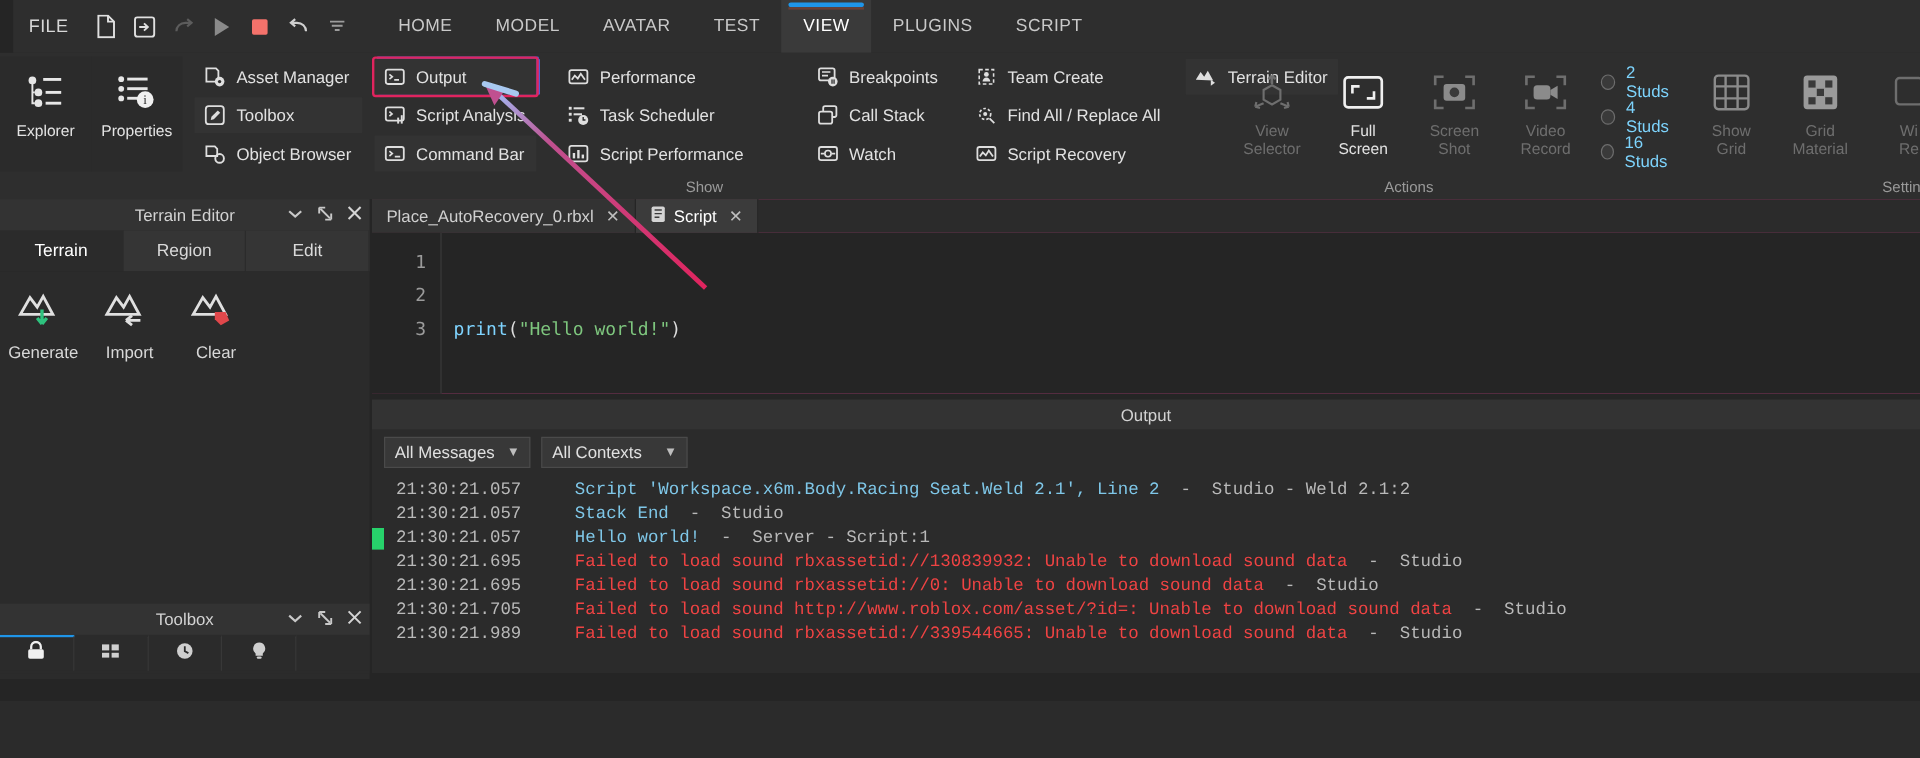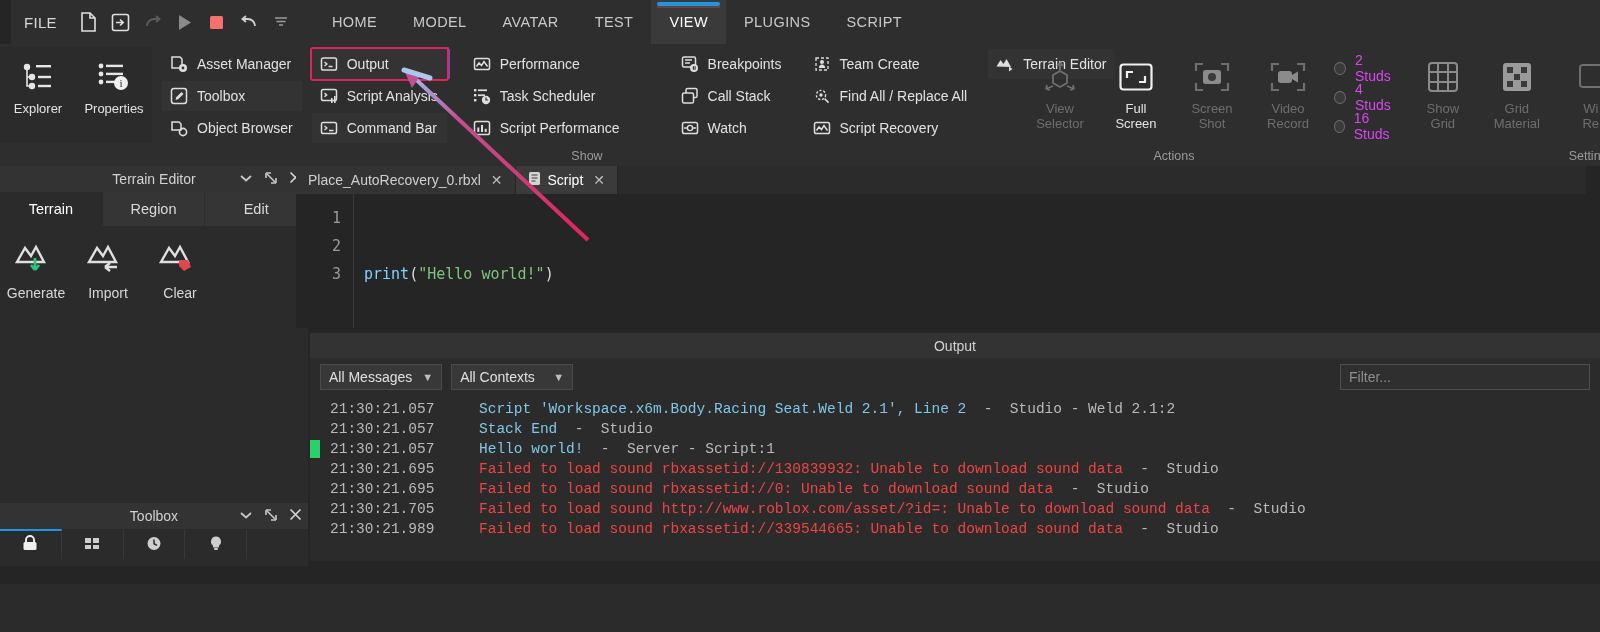--- a/index.html
+++ b/index.html
@@ -83,21 +83,21 @@
     box-shadow: 2px -2px 0 0 #4f5fd0, 3px 0 0 0 #4f5fd0;
   }
 
   
   .radio-col { display: flex; flex-direction: column; gap: 5px; padding-top: 9px; }
   .radio-row { display: flex; align-items: center; gap: 9px; height: 24px; padding: 0 8px; }
   .radio-dot {
     width: 13px; height: 13px; border-radius: 50%;
     border: 1px solid #6d6d6d; background: #3a3a3a;
   }
-  .radio-row span { font-size: 14px; color: #d946ef; }
+  .radio-row span { font-size: 14px; color: #7dd3fc; }
 
   
   .leftdock {
     position: absolute; left: 0; top: 166px; width: 308px; height: 400px;
     background: #2b2b2b;
   }
   .panel-title {
     height: 26px; background: #333333; display: flex; align-items: center;
     justify-content: center; position: relative; font-size: 14px; color: #d2d2d2;
   }
@@ -125,21 +125,21 @@
   }
   .tbx-tabs { display: flex; height: 30px; background: #2b2b2b; }
   .tbx-tab {
     flex: 1; display: flex; align-items: center; justify-content: center;
     border-top: 2px solid transparent; border-right: 1px solid #383838;
   }
   .tbx-tab.active { border-top-color: #1f95e8; background: #2b2b2b; }
 
   
   .editor-area {
-    position: absolute; left: 296px; top: 166px; width: 1290px; height: 162px;
+    position: absolute; left: 310px; top: 166px; width: 1290px; height: 162px;
     background: #ec4899;
   }
   .doc-tabs { display: flex; height: 28px; background: #2b2b2b; align-items: stretch; }
   .doc-tab {
     display: flex; align-items: center; gap: 7px; padding: 0 12px;
     font-size: 14px; color: #cfcfcf; background: #333333;
     border-right: 1px solid #252525;
   }
   .doc-tab.active { background: #3b3b3b; color: #ffffff; }
   .doc-tab .x { color: #bdbdbd; font-size: 14px; margin-left: 3px; }
@@ -761,23 +761,20 @@
     </div>
     <div class="out-toolbar">
       <div class="dropdown">
         <span>All Messages</span>
         <span class="cv">▼</span>
       </div>
       <div class="dropdown">
         <span>All Contexts</span>
         <span class="cv">▼</span>
       </div>
-      <div class="filter-box">
-        <span>Filter...</span>
-      </div>
     </div>
     <div class="out-log">
       <div class="log-row">
         <span class="log-mark"></span>
         <span class="log-time">21:30:21.057</span>
         <span class="log-msg"><span>Script 'Workspace.x6m.Body.Racing Seat.Weld 2.1', Line 2</span><span class="ctx">  -  Studio - Weld 2.1:2</span></span>
       </div>
       <div class="log-row">
         <span class="log-mark"></span>
         <span class="log-time">21:30:21.057</span>

